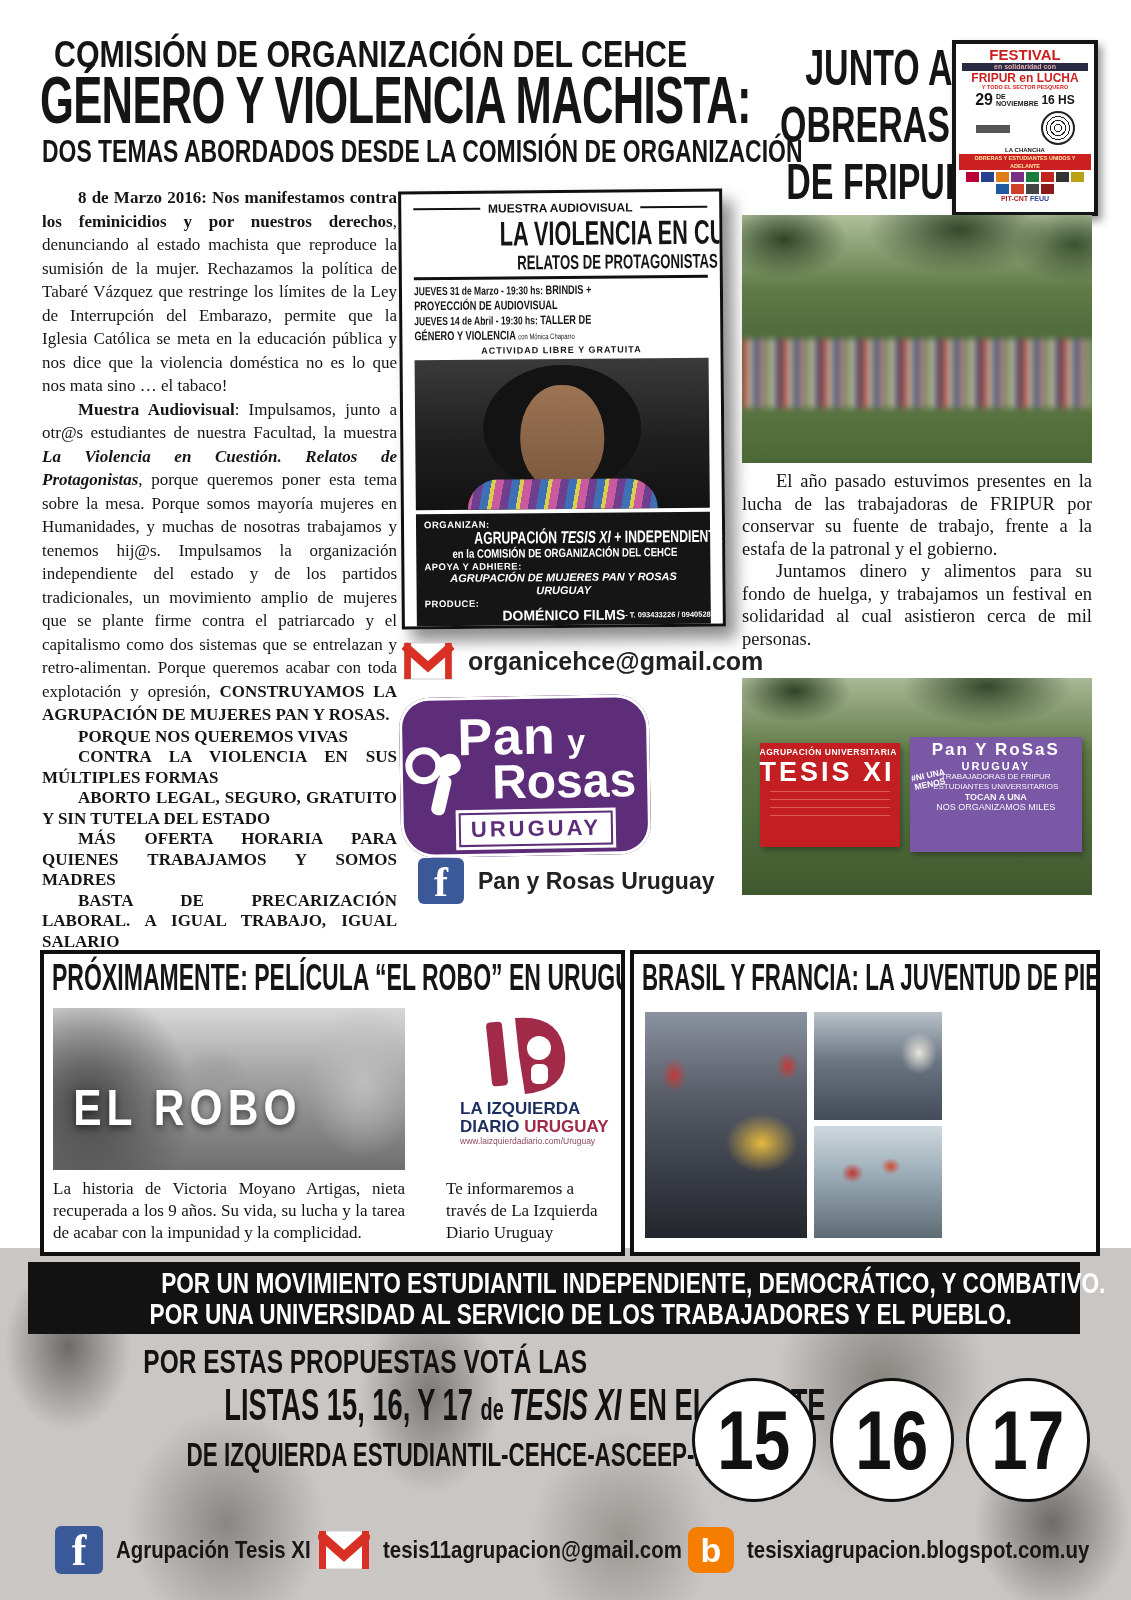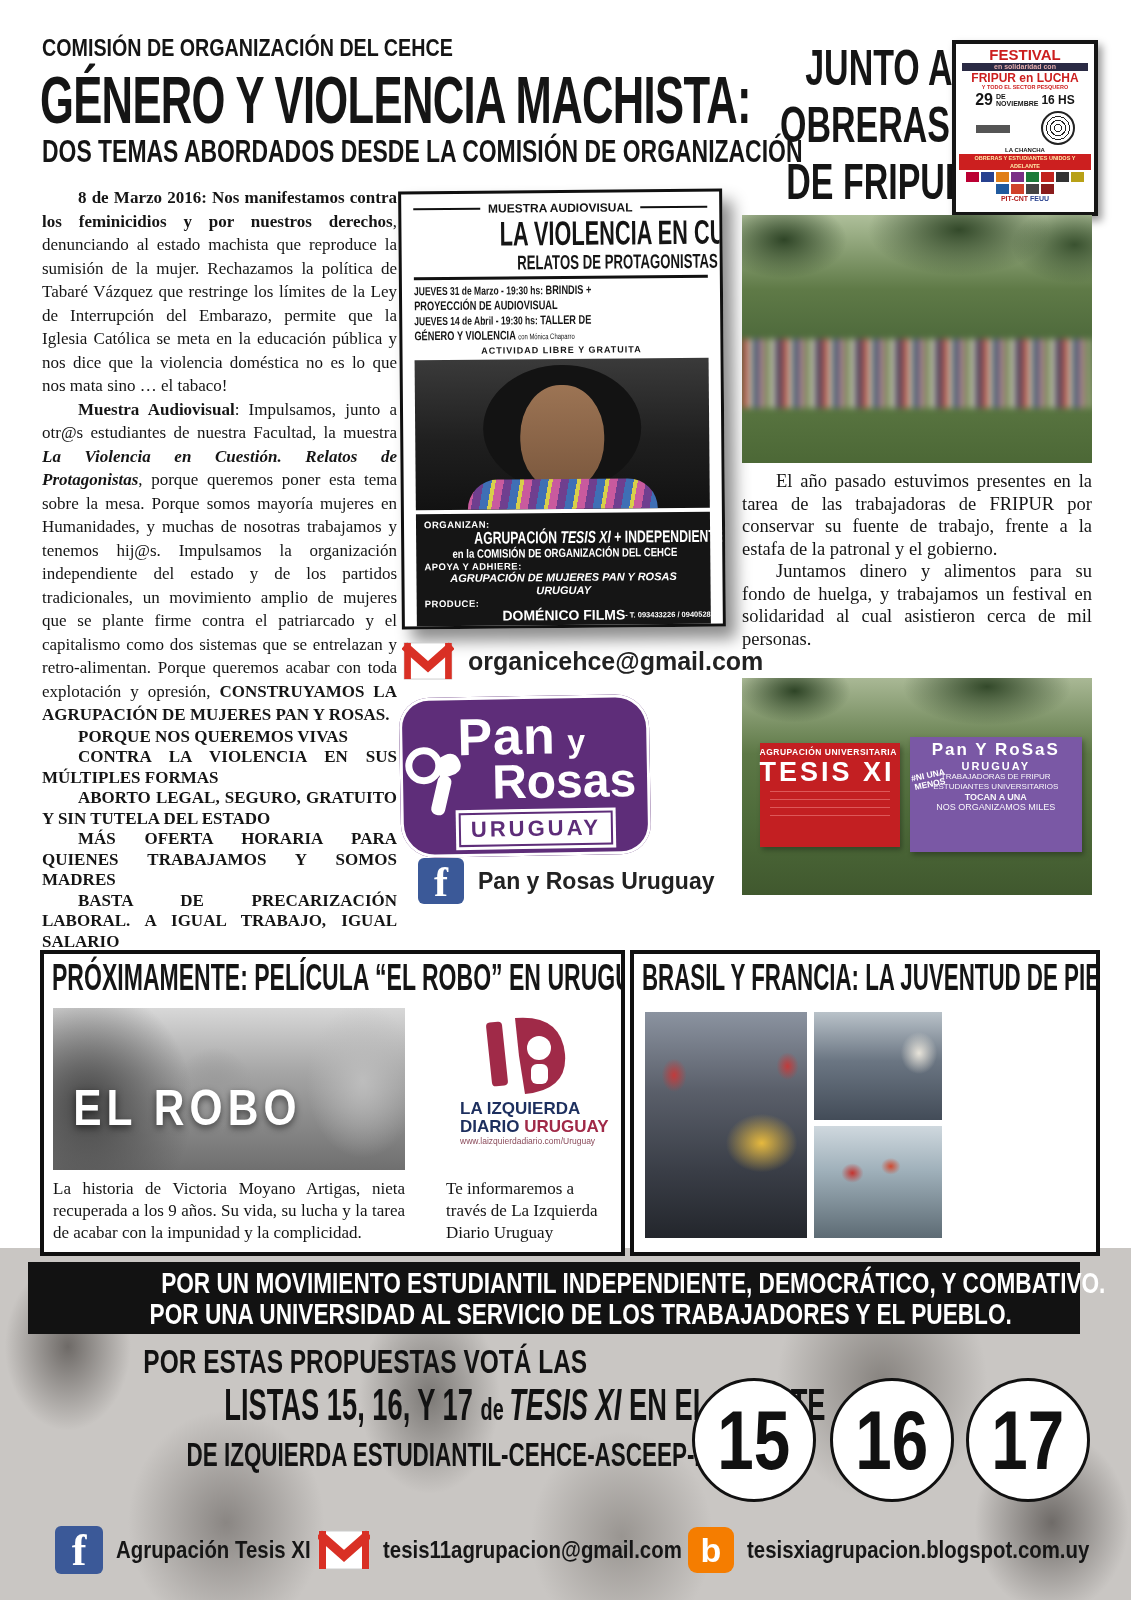--- a/index.html
+++ b/index.html
@@ -5,21 +5,21 @@
   html,body{margin:0;padding:0;background:#e9e7e4;}
   #flyer{position:relative;width:1131px;height:1600px;background:#ffffff;overflow:hidden;
          font-family:"Liberation Sans",sans-serif;color:#151515;margin:0 auto;}
   .abs{position:absolute;}
   .cond{font-family:"Liberation Sans",sans-serif;font-weight:bold;white-space:nowrap;}
   .sx{display:inline-block;transform-origin:0 50%;}
   .sxc{display:inline-block;transform-origin:50% 50%;}
   .sxr{display:inline-block;transform-origin:100% 50%;}
 
   
-  #kicker{left:42px;top:34px;font-size:24px;letter-spacing:0;}
+  #kicker{left:54px;top:34px;font-size:37px;letter-spacing:0;}
   #kicker .sx{transform:scaleX(.82);}
   #title{left:40px;top:62px;font-size:66px;}
   #title .sx{transform:scaleX(.66);letter-spacing:-1px;}
   #subtitle{left:42px;top:134px;font-size:31px;}
   #subtitle .sx{transform:scaleX(.74);}
 
   
   #leftcol{left:42px;top:186px;width:355px;height:766px;overflow:hidden;}
   #leftcol p{margin:0;font:17px/23.5px "Liberation Serif",serif;text-align:justify;text-indent:36px;}
   #leftcol p.slogan{font-weight:bold;line-height:20.5px;}
@@ -323,21 +323,21 @@
         <i style="background:#d0412b;"></i>
         <i style="background:#444;"></i>
         <i style="background:#8a1c1c;"></i>
     </div>
     <div class="orgs"><span>PIT-CNT</span> <b>FEUU</b></div>
   </div>
 
   <div class="abs" id="crowd"></div>
 
   <div class="abs" id="rtext">
-    <p>El año pasado estuvimos presentes en la tarea de las trabajadoras de FRIPUR por conservar su fuente de trabajo, frente a la estafa de la patronal y el gobierno.</p>
+    <p>El año pasado estuvimos presentes en la lucha de las trabajadoras de FRIPUR por conservar su fuente de trabajo, frente a la estafa de la patronal y el gobierno.</p>
     <p>Juntamos dinero y alimentos para su fondo de huelga, y trabajamos un festival en solidaridad al cual asistieron cerca de mil personas.</p>
   </div>
 
   <div class="abs" id="bannerph">
     <div id="redbanner">
       <div class="k">AGRUPACIÓN UNIVERSITARIA</div>
       <div class="t">TESIS XI</div>
       <div class="scrib"></div>
     </div>
     <div id="purbanner">

